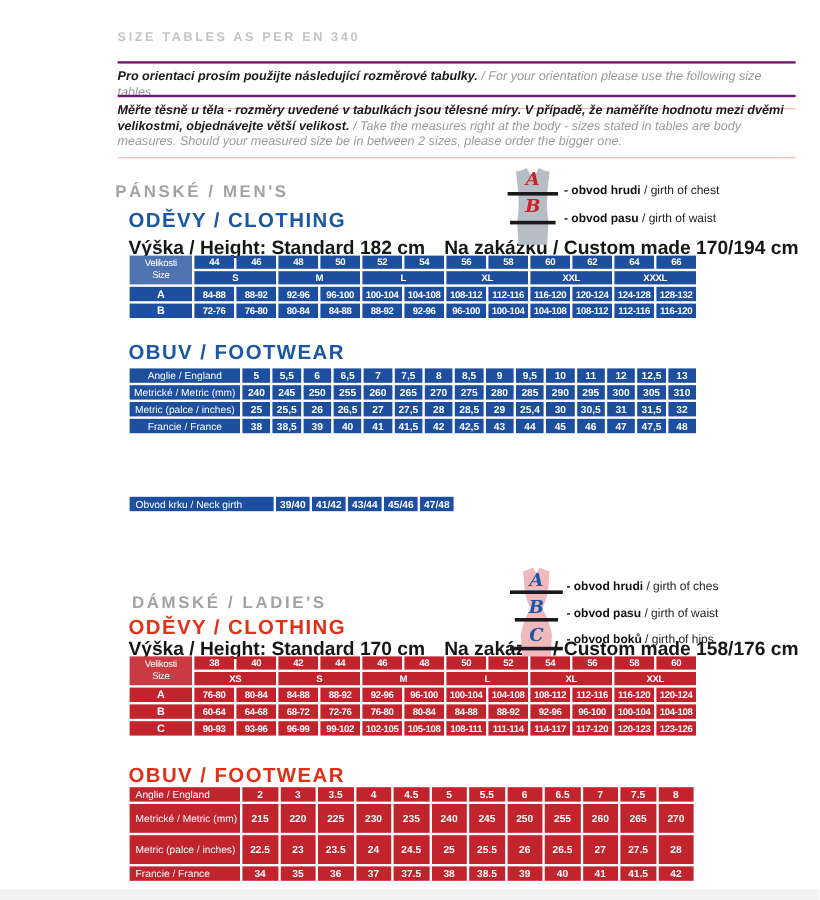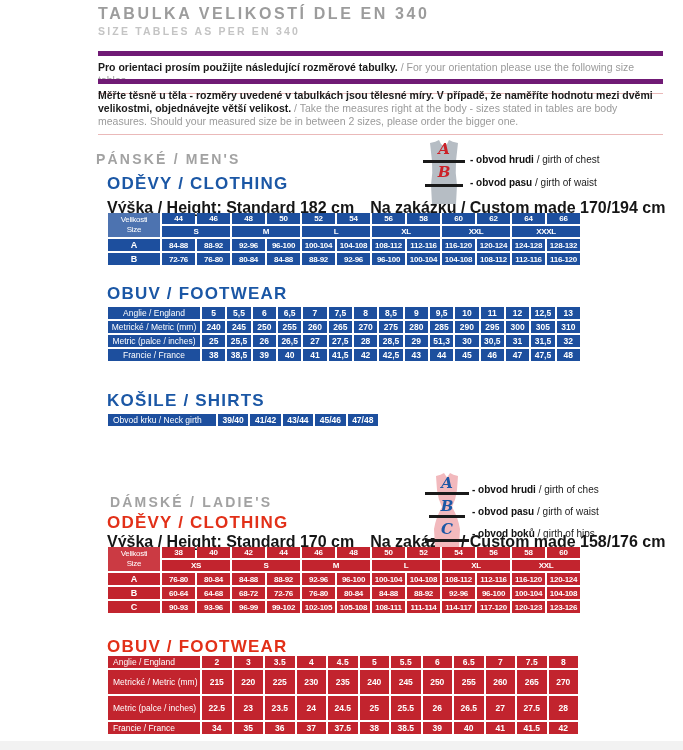--- a/index.html
+++ b/index.html
@@ -6,22 +6,22 @@
   html,body{background:#fff}
   body{width:683px;height:750px;font-family:"Liberation Sans",sans-serif}
   .page{position:relative;width:683px;height:750px;background:#fff;overflow:hidden}
   .abs{position:absolute}
 
   
   .page-title{left:98px;top:5px;font-size:16px;font-weight:bold;letter-spacing:2.6px;color:var(--heading-gray,#9c9c9c)}
   .page-subtitle{left:98px;top:25px;font-size:10.5px;font-weight:bold;letter-spacing:2.2px;color:var(--subtitle-gray,#c4c4c4)}
 
   
-  .intro{left:98px;width:565px;font-size:10.5px;line-height:13px;padding:5px 0 6px 0;
-         border-top:5px solid #701a75;border-bottom:1px solid #eab9b9}
+  .intro{left:98px;width:565px;font-size:10.5px;font-style:italic;line-height:13px;padding:5px 0 6px 0;
+         border-top:2px solid #701a75;border-bottom:1px solid #eab9b9}
   .intro .cz{color:#1a1a1a;font-weight:bold}
   .intro .en{color:#9a9a9a}
   #intro1{top:51px}
   #intro2{top:79px}
 
   
   .sec-label{font-size:14px;font-weight:bold;letter-spacing:2.2px;color:#a2a2a2}
   .sec-title{font-size:17px;font-weight:bold;letter-spacing:1.2px}
   .blue-title{color:var(--title-blue,#1b57a5)}
   .red-title{color:var(--title-red,#e23018)}
@@ -54,21 +54,21 @@
   .theme-blue td.corner{background:var(--blue-light,#4d73b0)}
   .theme-red td.corner{background:#cb3a43}
   td.corner{font-weight:normal;font-size:8px;line-height:10px;white-space:normal}
   td.rowlabel{font-weight:normal;font-size:8.5px}
   .labels-left td.rowlabel{text-align:left;padding-left:5px}
   .t-clothing td.corner{width:52px}
   .t-clothing tr:nth-child(-n+2) td{height:11px}
   .t-clothing td{font-size:8px;letter-spacing:-0.3px}
   .t-clothing td.rowletter{font-size:9px;letter-spacing:0}
   .t-simple td.rowlabel{width:92px}
-  .t-shirts td.rowlabel{width:108px}
+  .t-shirts td.rowlabel{width:120px}
   .t-footwear-red tr:nth-child(2) td,
   .t-footwear-red tr:nth-child(3) td{height:24px}
 
   
   .mann{position:absolute}
   #mann-men{left:420px;top:139px;width:48px;height:66px}
   #mann-ladies{left:423px;top:472px;width:48px;height:76px}
   .mann svg{position:absolute;left:0;top:0}
   .mletter{position:absolute;left:0;width:100%;text-align:center;
            font-family:"DejaVu Serif",serif;font-style:italic;font-weight:bold;font-size:15px;line-height:15px}
@@ -90,21 +90,20 @@
   .legend .cz{font-weight:bold;color:#111}
   .legend .en{color:#222}
 
   .bottom-band{left:0;top:741px;width:683px;height:9px;background:#f2f2f2}
 </style>
 </head>
 <body>
 
 <div class="page" style="--blue: #1d4f9e; --blue-light: #4d73b0; --red: #c2242e; --title-blue: #1b57a5; --title-red: #e23018; --heading-gray: #9c9c9c; --subtitle-gray: #c4c4c4;">
 
-  <div class="abs page-title">TABULKA VELIKOSTÍ DLE EN 340</div>
   <div class="abs page-subtitle">SIZE TABLES AS PER EN 340</div>
 
   <div class="abs intro" id="intro1"><span class="cz">Pro orientaci prosím použijte následující rozměrové tabulky.</span><span class="en"> / For your orientation please use the following size tables.</span></div>
 
   <div class="abs intro" id="intro2"><span class="cz">Měřte těsně u těla - rozměry uvedené v tabulkách jsou tělesné míry. V případě, že naměříte hodnotu mezi dvěmi velikostmi, objednávejte větší velikost.</span><span class="en"> / Take the measures right at the body - sizes stated in tables are body measures. Should your measured size be in between 2 sizes, please order the bigger one.</span></div>
 
   <div class="abs sec-label" id="mens-section-label">PÁNSKÉ / MEN'S</div>
   <div class="abs sec-title blue-title" id="mens-clothing-title">ODĚVY / CLOTHING</div>
   <div class="abs note" id="mens-note"><span class="n1">Výška / Height: Standard 182 cm</span><span class="n2">Na zakázku / Custom made 170/194 cm</span></div>
 
@@ -227,21 +226,21 @@
             <td class="rowlabel">Metric (palce / inches)</td>
             <td>25</td>
             <td>25,5</td>
             <td>26</td>
             <td>26,5</td>
             <td>27</td>
             <td>27,5</td>
             <td>28</td>
             <td>28,5</td>
             <td>29</td>
-            <td>51,3</td>
+            <td>25,4</td>
             <td>30</td>
             <td>30,5</td>
             <td>31</td>
             <td>31,5</td>
             <td>32</td>
           </tr>
           <tr>
             <td class="rowlabel">Francie / France</td>
             <td>38</td>
             <td>38,5</td>
@@ -256,21 +255,20 @@
             <td>45</td>
             <td>46</td>
             <td>47</td>
             <td>47,5</td>
             <td>48</td>
           </tr>
         </tbody>
       </table>
     </div>
 
-  <div class="abs sec-title blue-title" id="shirts-title">KOŠILE / SHIRTS</div>
   <div class="tbl t-shirts theme-blue labels-left" id="shirts-table">
       <table>
         <tbody>
           <tr>
             <td class="rowlabel">Obvod krku / Neck girth</td>
             <td>39/40</td>
             <td>41/42</td>
             <td>43/44</td>
             <td>45/46</td>
             <td>47/48</td>

